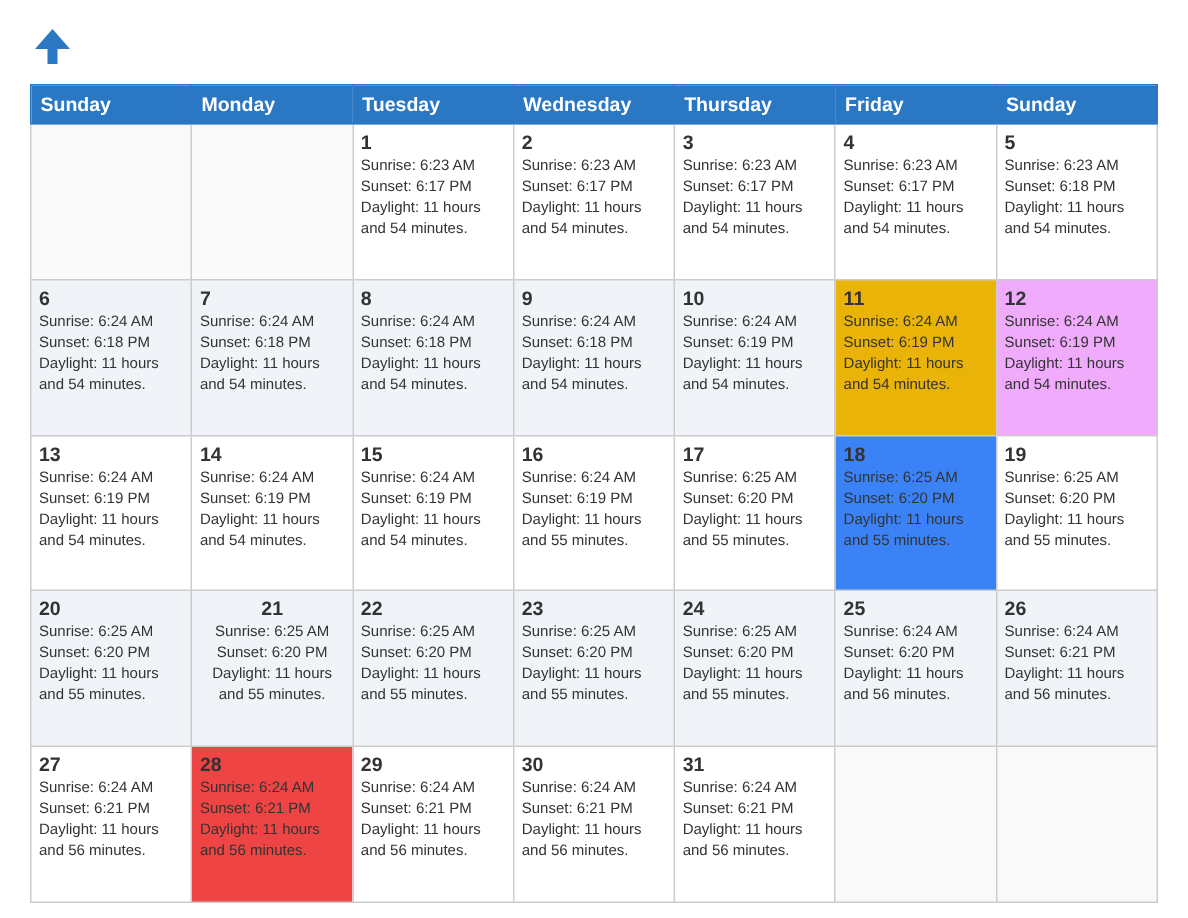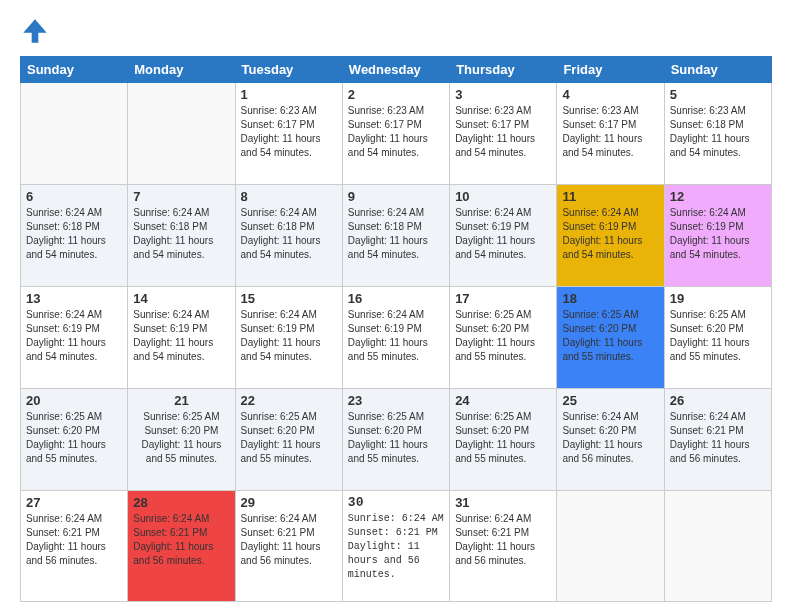--- a/index.html
+++ b/index.html
@@ -262,21 +262,21 @@
             <div class="day-info">Sunrise: 6:24 AM<br>Sunset: 6:21 PM<br>Daylight: 11 hours and 56 minutes.</div>
           </td>
           <td style="background-color: #ef4444;">
             <span class="day-number">28</span>
             <div class="day-info">Sunrise: 6:24 AM<br>Sunset: 6:21 PM<br>Daylight: 11 hours and 56 minutes.</div>
           </td>
           <td style="background-color: rgb(255, 255, 255);">
             <span class="day-number">29</span>
             <div class="day-info">Sunrise: 6:24 AM<br>Sunset: 6:21 PM<br>Daylight: 11 hours and 56 minutes.</div>
           </td>
-          <td style="background-color: rgb(255, 255, 255); font-family: Liberation Mono, monospace;">
+          <td style="background-color: rgb(255, 255, 255);">
             <span class="day-number">30</span>
             <div class="day-info">Sunrise: 6:24 AM<br>Sunset: 6:21 PM<br>Daylight: 11 hours and 56 minutes.</div>
           </td>
           <td style="background-color: rgb(255, 255, 255);">
             <span class="day-number">31</span>
             <div class="day-info">Sunrise: 6:24 AM<br>Sunset: 6:21 PM<br>Daylight: 11 hours and 56 minutes.</div>
           </td>
           <td class="empty-cell" style="background-color: rgb(249, 249, 249);"></td>
           <td class="empty-cell" style="background-color: rgb(249, 249, 249);"></td>
         </tr>

